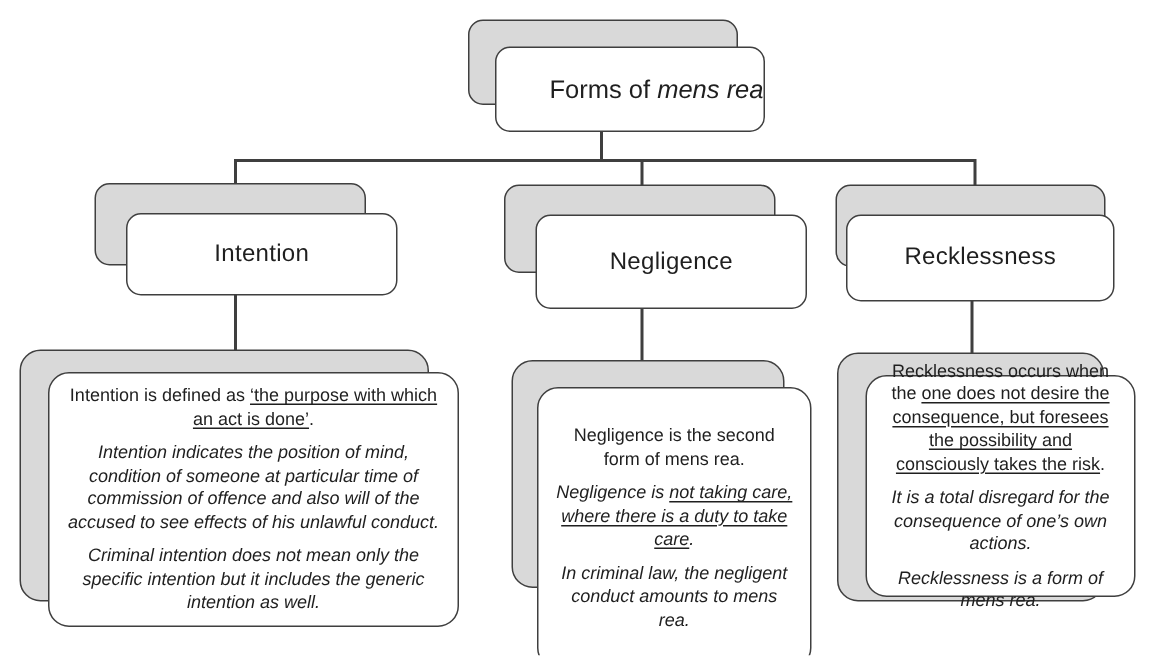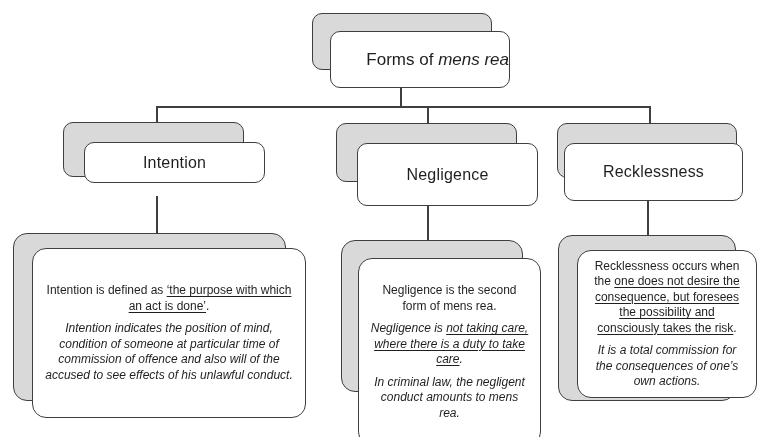--- a/index.html
+++ b/index.html
@@ -52,46 +52,48 @@
   <div class="line v" style="left:156px;top:196px;height:39px"></div>
   <div class="line v" style="left:427px;top:205px;height:36px"></div>
   <div class="line v" style="left:647px;top:196px;height:40px"></div>
 
   <div class="shadow" style="left:312px;top:13px;width:180px;height:57px"></div>
   <div class="box title-box" style="left:330px;top:31px;width:180px;height:57px">
     <span><span>Forms of </span><span class="it">mens rea</span></span>
   </div>
 
   <div class="shadow" style="left:63px;top:122px;width:181px;height:55px"></div>
-  <div class="box label-box" style="left:84px;top:142px;width:181px;height:41px">
+  <div class="box label-box" style="left:84px;top:142px;width:181px;height:55px">
     <span>Intention</span>
   </div>
 
   <div class="shadow" style="left:336px;top:123px;width:181px;height:59px"></div>
   <div class="box label-box" style="left:357px;top:143px;width:181px;height:63px">
     <span>Negligence</span>
   </div>
 
   <div class="shadow" style="left:557px;top:123px;width:180px;height:55px"></div>
   <div class="box label-box" style="left:564px;top:143px;width:179px;height:58px">
     <span>Recklessness</span>
   </div>
 
   <div class="shadow big" style="left:13px;top:233px;width:273px;height:168px"></div>
   <div class="box text-box" style="left:32px;top:248px;width:274px;height:170px">
     <div class="para"><span>Intention is defined as </span><span class="u">‘the purpose with which an act is done’</span><span>.</span></div>
     <div class="para"><span>Intention indicates the position of mind, condition of someone at particular time of commission of offence and also will of the accused to see effects of his unlawful conduct.</span></div>
+    <div class="para"><span>Criminal intention does not mean only the specific intention but it includes the generic intention as well.</span></div>
   </div>
 
   <div class="shadow big" style="left:341px;top:240px;width:182px;height:152px"></div>
   <div class="box text-box" style="left:358px;top:258px;width:183px;height:188px">
     <div class="para"><span>Negligence is the second form of mens rea.</span></div>
     <div class="para"><span>Negligence is </span><span class="u">not taking care, where there is a duty to take care</span><span>.</span></div>
     <div class="para"><span>In criminal law, the negligent conduct amounts to mens rea.</span></div>
   </div>
 
   <div class="shadow big" style="left:558px;top:235px;width:178px;height:166px"></div>
   <div class="box text-box" style="left:577px;top:250px;width:180px;height:148px">
     <div class="para"><span>Recklessness occurs when the </span><span class="u">one does not desire the consequence, but foresees the possibility and consciously takes the risk</span><span>.</span></div>
-    <div class="para"><span>It is a total commission for the consequences of one’s own actions.</span></div>
+    <div class="para"><span>It is a total disregard for the consequence of one’s own actions.</span></div>
+    <div class="para"><span>Recklessness is a form of mens rea.</span></div>
   </div>
 
 </div>
 
 </body></html>

